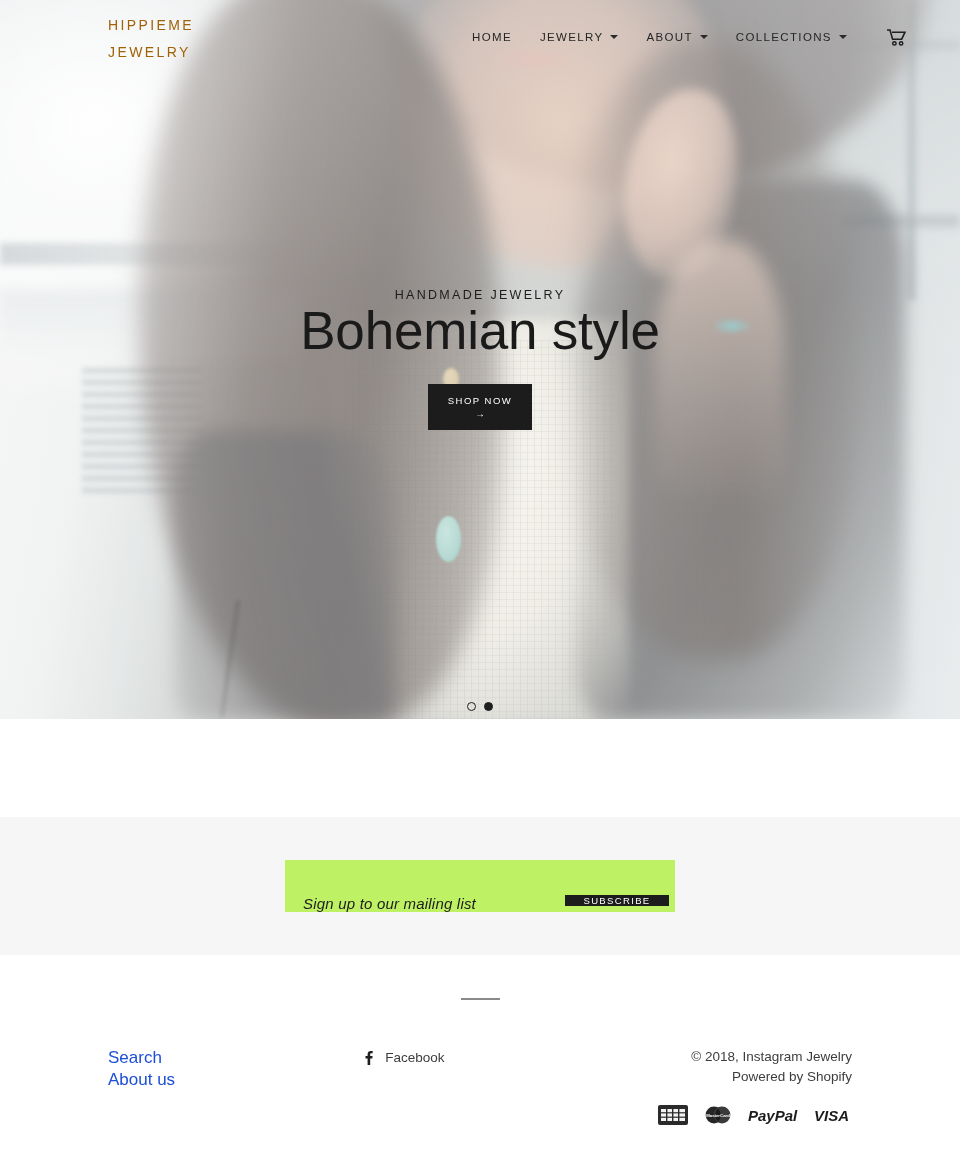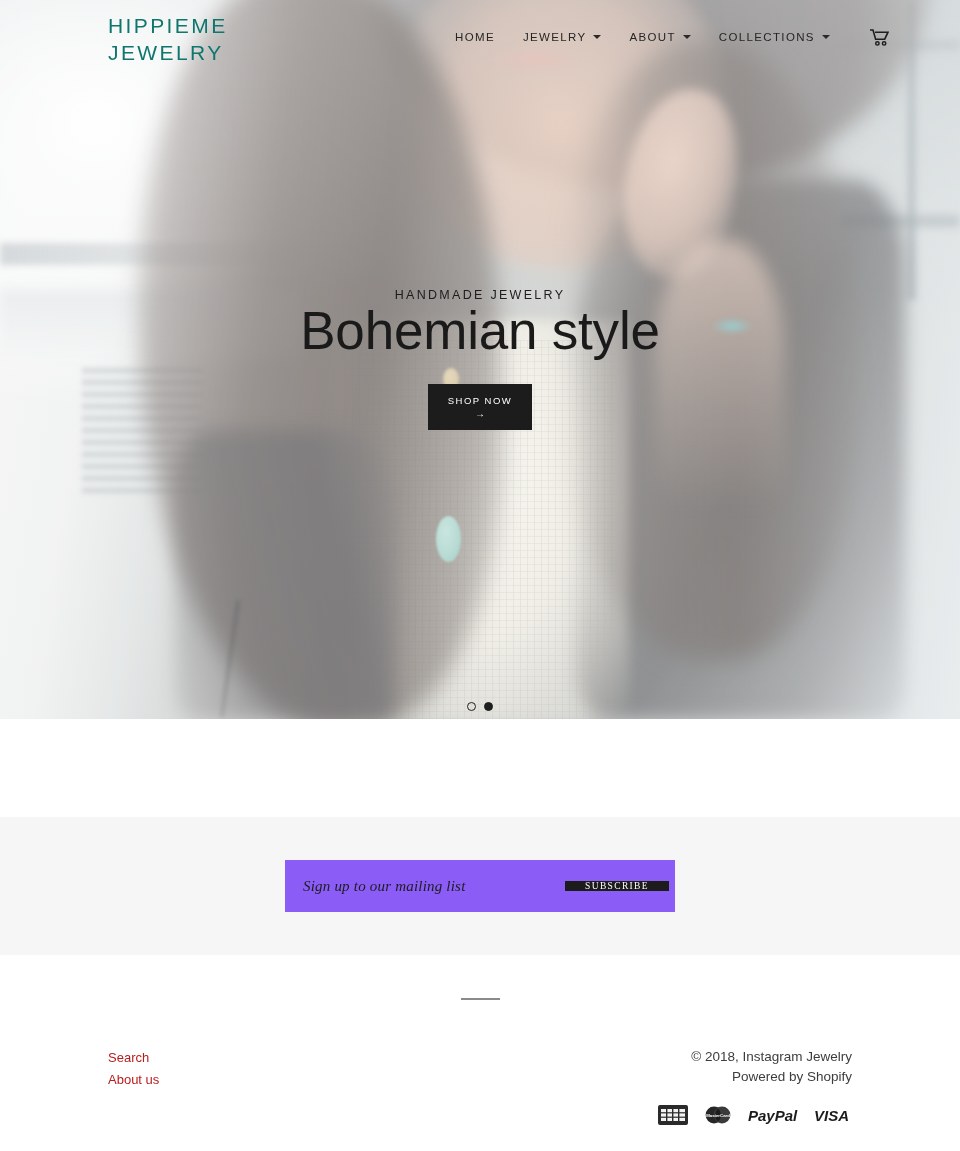--- a/index.html
+++ b/index.html
@@ -250,32 +250,32 @@
     height: 78px;
     z-index: 20;
     display: flex;
     align-items: flex-start;
   }
 
   .brand {
     position: absolute;
     left: 108px;
     top: 12px;
-    font-size: 21px;
+    font-size: 14px;
     letter-spacing: 2.4px;
     line-height: 27px;
-    color: #0f766e;
+    color: #a16207;
     font-weight: 400;
     text-decoration: none;
     white-space: pre-line;
   }
 
   .main-nav {
     position: absolute;
-    left: 441px;
+    left: 458px;
     top: 27px;
     display: flex;
     align-items: center;
     gap: 0;
   }
 
   .nav-item {
     display: flex;
     align-items: center;
     color: #262626;
@@ -389,23 +389,22 @@
     background: #f6f6f6;
     display: flex;
     align-items: center;
     justify-content: center;
   }
 
   .newsletter-form {
     display: flex;
     width: 390px;
     height: 52px;
-    background: #8b5cf6;
-    align-items: center;
-    font-family: Liberation Serif, serif;
+    background: #bef264;
+    align-items: flex-end;
   }
 
   .newsletter-input {
     flex: 1;
     border: 0;
     outline: 0;
     background: transparent;
     padding: 0 0 0 18px;
     font-family: inherit;
     font-size: 15px;
@@ -455,22 +454,22 @@
     display: flex;
     padding: 0 108px;
   }
 
   .col-left   { width: 258px; }
   .col-mid    { width: 300px; }
   .col-right  { flex: 1; text-align: right; }
 
   .footer-link {
     display: block;
-    color: #b91c1c;
-    font-size: 13px;
+    color: #1d4ed8;
+    font-size: 17px;
     line-height: 22px;
     text-decoration: none;
   }
 
   .social-link {
     display: flex;
     align-items: center;
     gap: 9px;
     color: #3d3d3d;
     font-size: 13.5px;
@@ -592,20 +591,28 @@
     <div class="footer-divider"></div>
 
     <div class="footer-cols">
 
       <div class="col-left">
         <a class="footer-link">Search</a>
         <a class="footer-link">About us</a>
       </div>
 
       <div class="col-mid">
+        <a class="social-link">
+          <span class="social-ico">
+            <svg width="8" height="14" viewBox="0 0 8 14">
+              <path d="M5.2 14V7.6h2.1l.3-2.5H5.2V3.5c0-.7.2-1.2 1.2-1.2h1.3V.1C7.5.1 6.7 0 5.8 0 3.9 0 2.6 1.2 2.6 3.3v1.8H.5v2.5h2.1V14z" fill="#1f1f1f"></path>
+            </svg>
+          </span>
+          <span>Facebook</span>
+        </a>
       </div>
 
       <div class="col-right">
         <div class="copy-line">© 2018, Instagram Jewelry</div>
         <div class="copy-line">
           <a>Powered by Shopify</a>
         </div>
 
         <div class="pay-row">
           <span class="pay">

